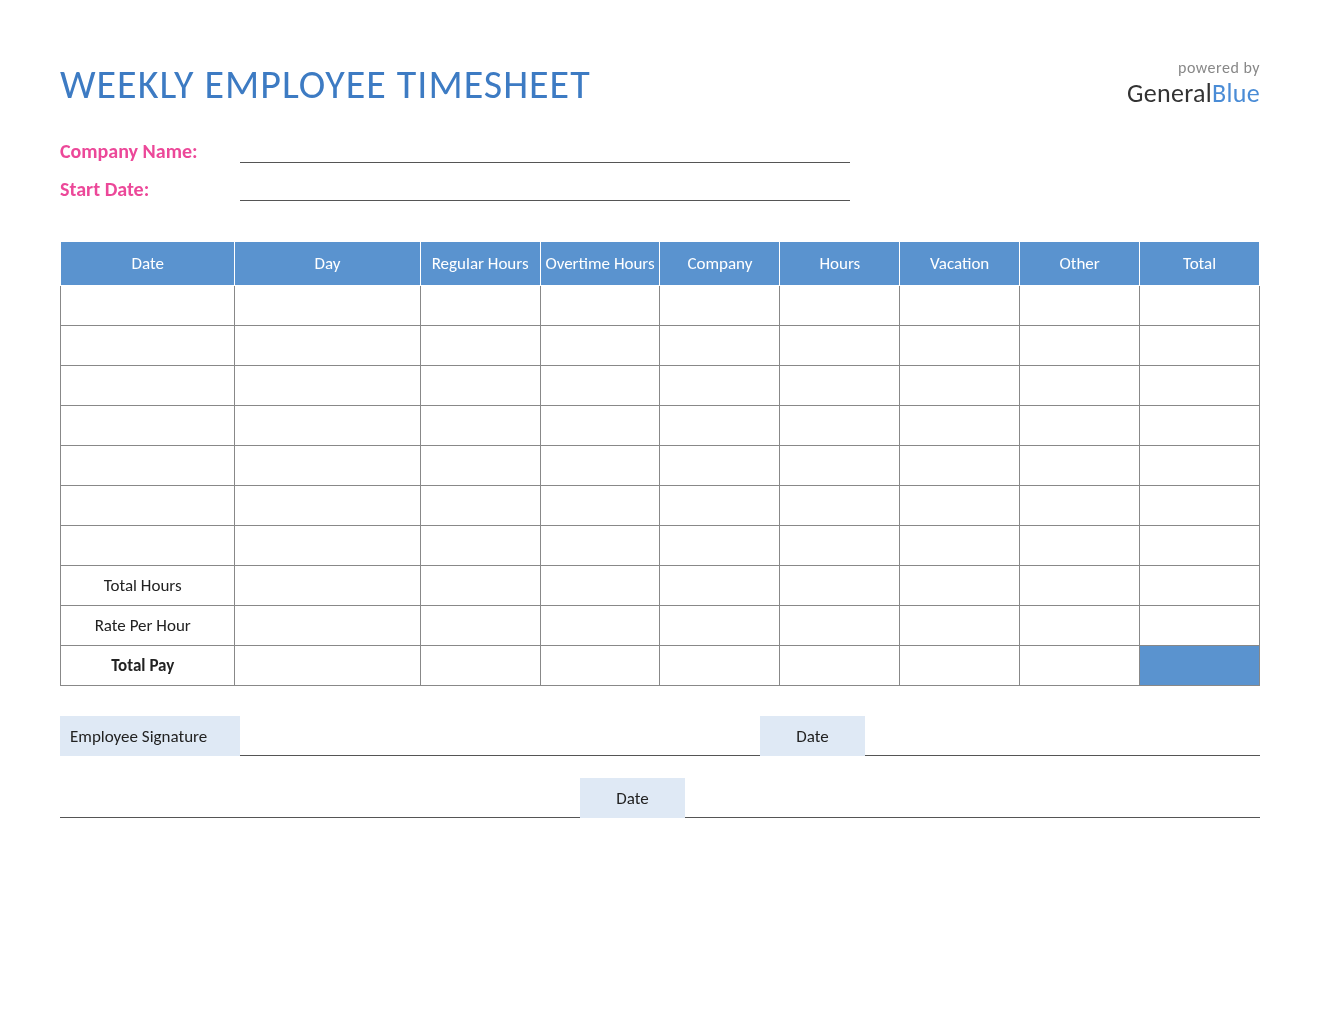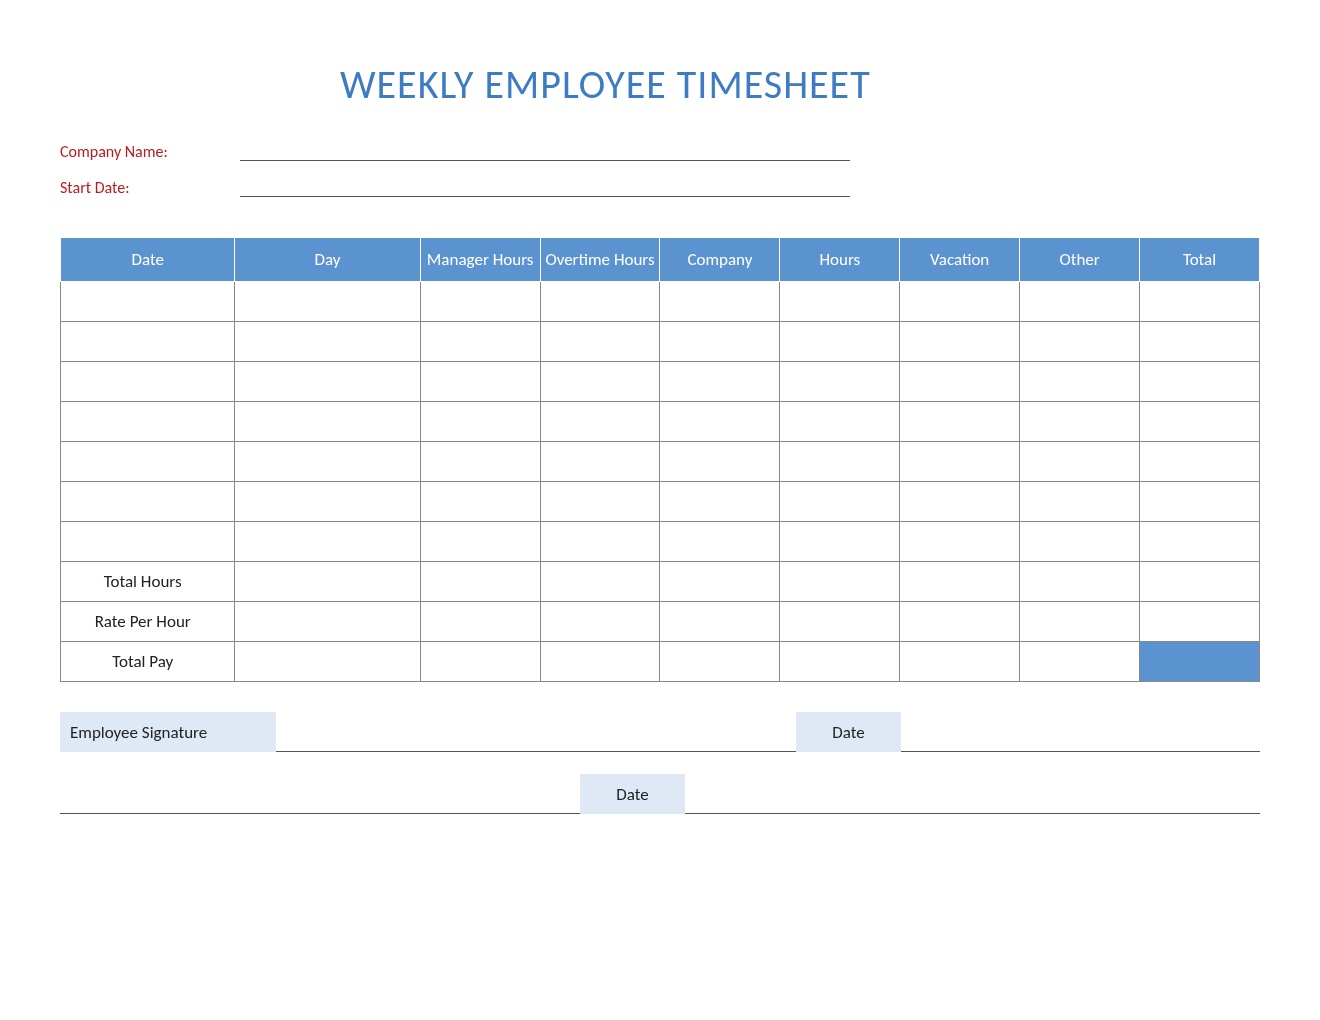--- a/index.html
+++ b/index.html
@@ -15,21 +15,20 @@
     display: flex;
     justify-content: space-between;
     align-items: flex-start;
     margin-bottom: 30px;
   }
   .title {
     font-size: 40px;
     font-weight: 400;
     color: #3d7bc3;
     letter-spacing: 1px;
-    margin-left: 280px;
     margin-top: 10px;
   }
   .brand {
     text-align: right;
     margin-top: 8px;
   }
   .brand-top {
     font-size: 16px;
     color: #888;
     font-weight: 400;
@@ -48,23 +47,23 @@
     margin-top: 10px;
     margin-bottom: 40px;
   }
   .info-row {
     display: flex;
     align-items: flex-end;
     margin-bottom: 14px;
   }
   .info-label {
     width: 180px;
-    font-size: 16px;
-    font-weight: 400;
-    color: #b91c1c;
+    font-size: 20px;
+    font-weight: 700;
+    color: #ec4899;
   }
   .info-line {
     flex: 0 0 610px;
     border-bottom: 1px solid #555;
     height: 22px;
   }
 
   table.timesheet {
     width: 100%;
     border-collapse: collapse;
@@ -94,32 +93,32 @@
     border: none;
     height: 40px;
     font-size: 17px;
   }
   .summary-label {
     text-align: center;
     padding-right: 10px;
   }
   .row-totalhours td { background: #dfe9f5; }
   .row-rate td { background: #fff; }
-  .row-totalpay td { background: #b0cae8; font-weight: 400; }
+  .row-totalpay td { background: #b0cae8; font-weight: 700; }
   .row-totalpay td.last { background: #5a93cf; }
 
   .sig-section { margin-top: 30px; }
   .sig-row {
     display: flex;
     align-items: stretch;
     margin-bottom: 22px;
     height: 40px;
   }
   .sig-label {
-    width: 216px;
+    width: 180px;
     background: #dfe9f5;
     display: flex;
     align-items: center;
     padding-left: 10px;
     font-size: 17px;
   }
   .sig-line {
     flex: 0 0 520px;
     border-bottom: 1px solid #555;
   }
@@ -134,20 +133,26 @@
   .sig-date-line {
     flex: 1;
     border-bottom: 1px solid #555;
   }
 </style>
 </head>
 <body>
 
 <div class="header-row">
   <div class="title">WEEKLY EMPLOYEE TIMESHEET</div>
+  <div class="brand">
+    <div class="brand-top">powered by</div>
+    <div class="brand-name">
+      <span class="general">General</span><span class="blue">Blue</span>
+    </div>
+  </div>
 </div>
 
 <div class="info-section">
   <div class="info-row">
     <div class="info-label">Company Name:</div>
     <div class="info-line"></div>
   </div>
   <div class="info-row">
     <div class="info-label">Start Date:</div>
     <div class="info-line"></div>
@@ -163,21 +168,21 @@
       <col class="col-std">
     <col class="col-std">
       <col class="col-std">
       <col class="col-std">
       <col class="col-std">
   </colgroup>
   <thead>
     <tr>
       <th>Date</th>
       <th>Day</th>
-      <th>Manager Hours</th>
+      <th>Regular Hours</th>
       <th>Overtime Hours</th>
       <th>Company</th>
       <th>Hours</th>
       <th>Vacation</th>
       <th>Other</th>
       <th>Total</th>
     </tr>
   </thead>
   <tbody id="tbody">
       <tr>

